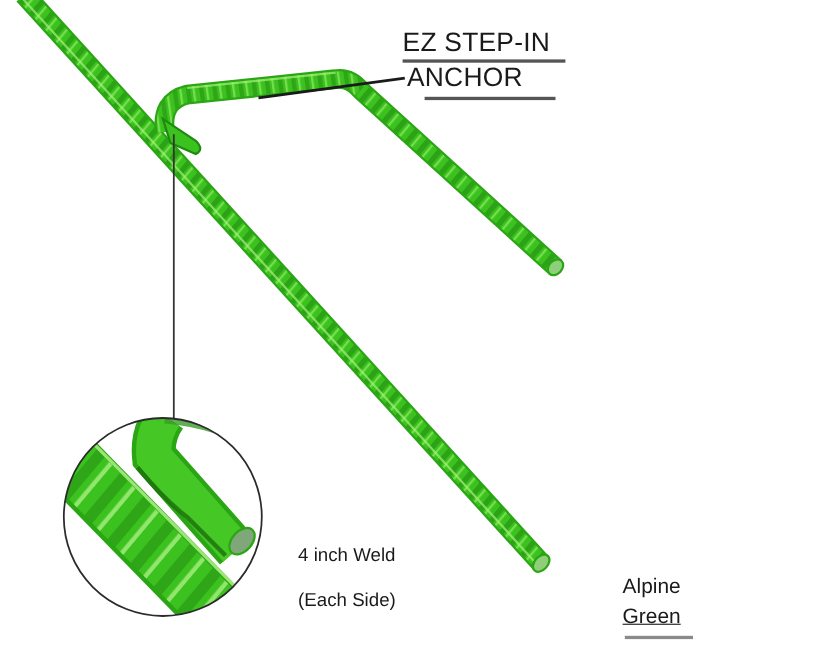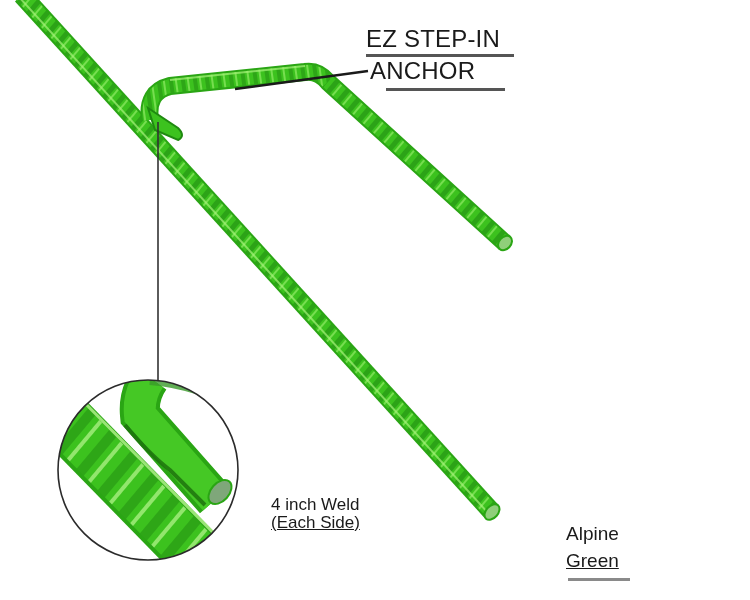--- a/index.html
+++ b/index.html
@@ -81,17 +81,17 @@
     <circle cx="148" cy="470" r="90" fill="none" stroke="#2b2b2b" stroke-width="1.6"></circle>
   </g>
 </svg>
 
 <div class="label title-line" style="left:366px; top:26px;">EZ STEP-IN</div>
 <div class="title-rule" style="left:366px; top:54px; width:148px;"></div>
 <div class="label title-line" style="left:370px; top:58px;">ANCHOR</div>
 <div class="title-rule" style="left:386px; top:88px; width:119px;"></div>
 
 <div class="label weld-line" style="left:271px; top:494px;">4 inch Weld</div>
-<div class="label weld-line" style="left:271px; top:512px;text-decoration:underline;">(Each Side)</div>
+<div class="label weld-line" style="left:271px; top:535px;">(Each Side)</div>
 
 <div class="label color-line" style="left:566px; top:521px;text-align:right;">Alpine</div>
 <div class="label color-line" style="left:566px; top:548px;text-decoration:underline;">Green</div>
 <div class="color-rule" style="left:568px; top:578px; width:62px;"></div>
 
 </body></html>

